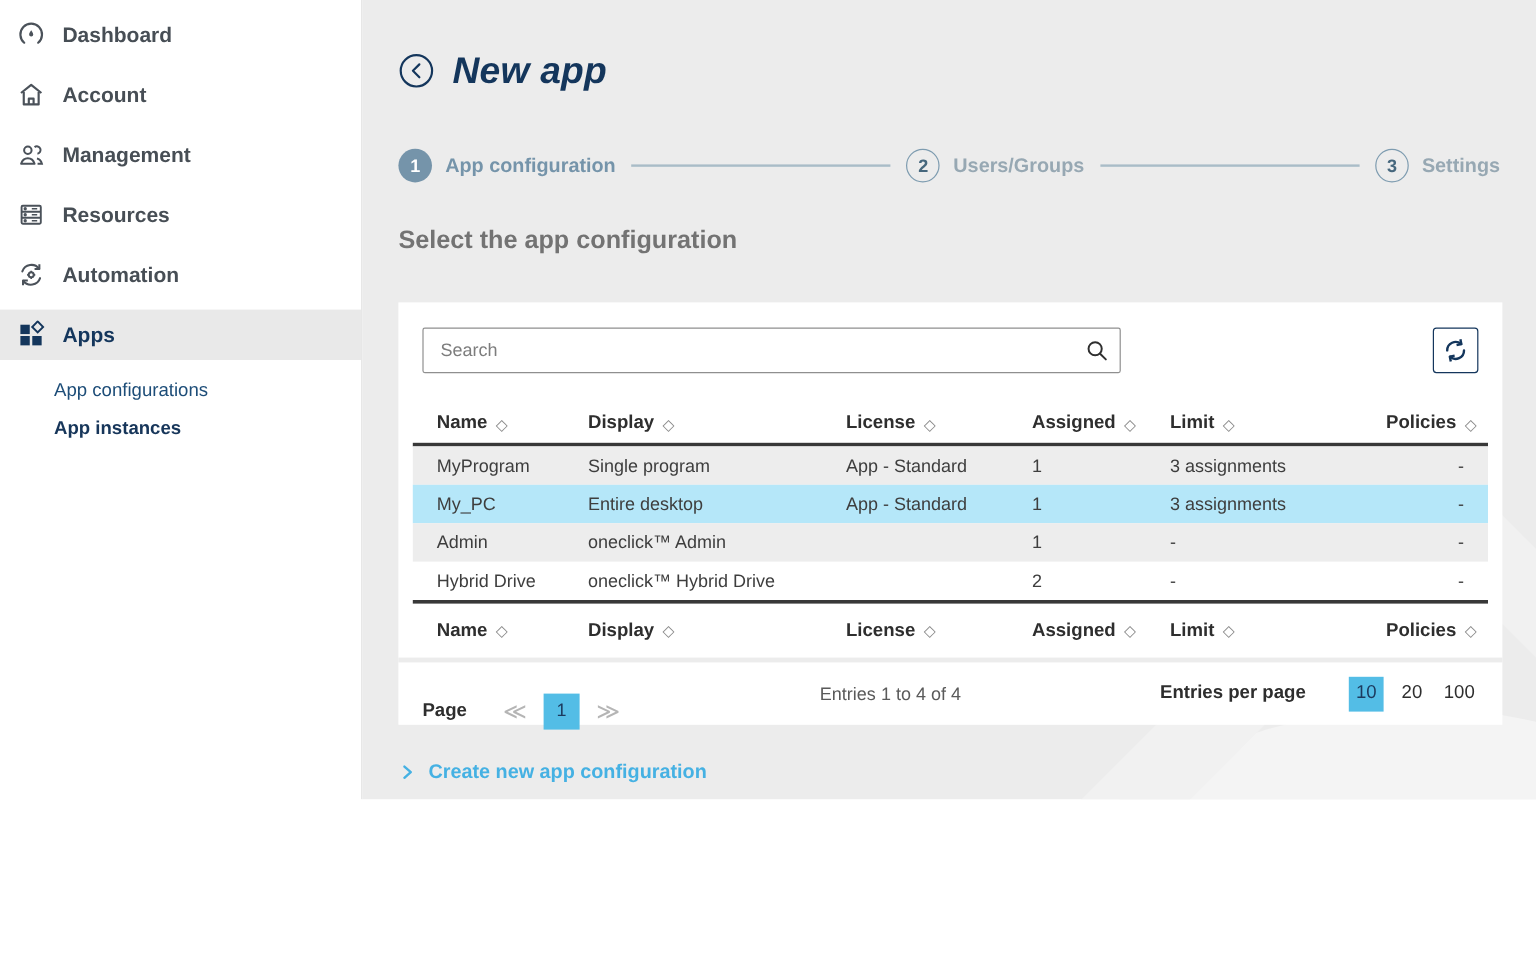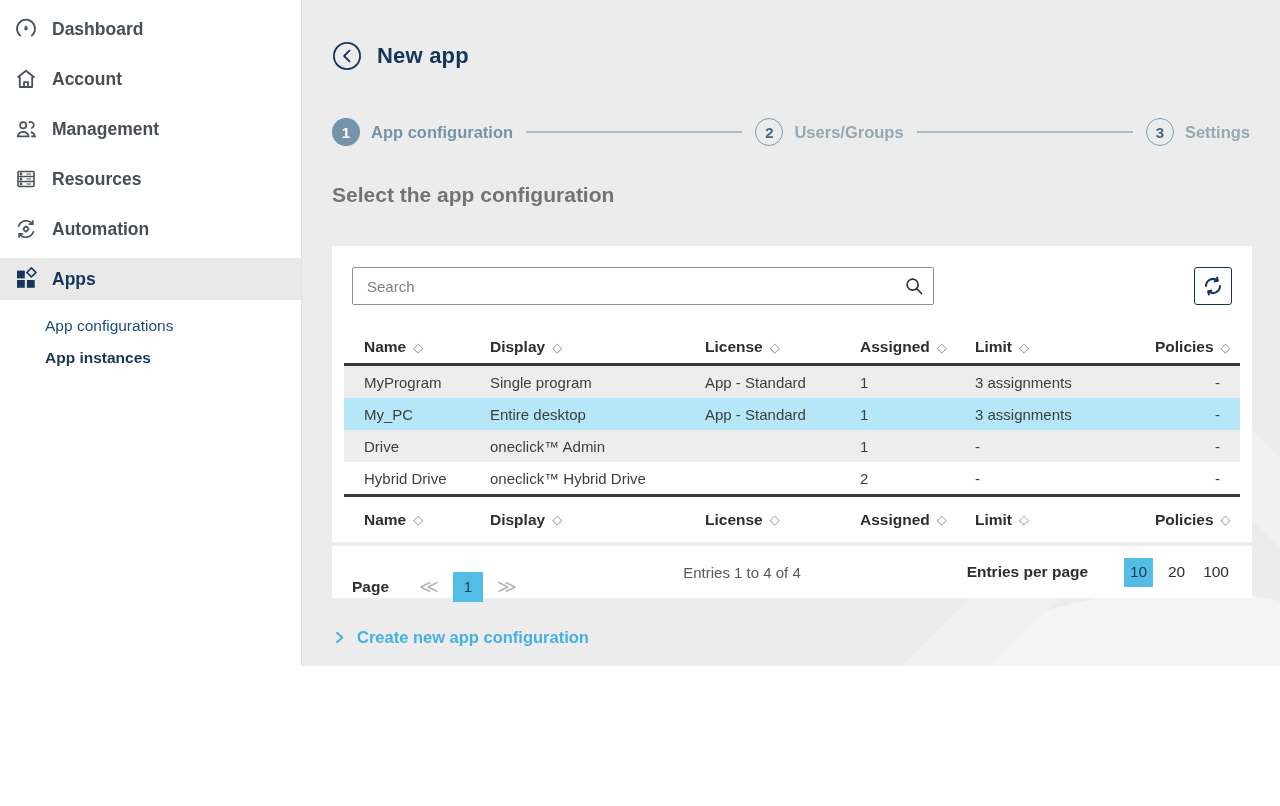--- a/index.html
+++ b/index.html
@@ -24,21 +24,21 @@
   .content { flex:1; background:var(--content-bg,#ececec); position:relative; overflow:hidden; }
   .deco-circle { position:absolute; width:880px; height:880px; border-radius:50%;
     background:#f4f4f4; right:-340px; top:590px; }
   .deco-diamond { position:absolute; width:640px; height:640px; border:64px solid #f1f1f1;
     transform:rotate(45deg); right:-235px; top:505px; }
   .page { position:relative; z-index:1; padding:0 30px; }
 
   .page-header { display:flex; align-items:center; gap:15px; padding-top:41px; }
   .back { width:30px; height:30px; color:var(--navy,#14365c); cursor:pointer; }
   .back svg { width:100%; height:100%; display:block; }
-  h1 { margin:0; font-size:22px; font-weight:700; color:var(--navy,#14365c); letter-spacing:.2px; }
+  h1 { margin:0; font-size:31px; font-weight:700; color:var(--navy,#14365c); letter-spacing:.2px;font-style:italic; }
 
   
   .stepper { display:flex; align-items:center; width:918px; margin-top:47px; }
   .step { display:flex; align-items:center; gap:11px; flex-shrink:0; }
   .step-circle { width:28px; height:28px; border-radius:50%; display:flex; align-items:center;
     justify-content:center; font-size:15px; font-weight:700; }
   .step.active .step-circle { background:var(--steel,#7594aa); color:#ffffff; }
   .step.upcoming .step-circle { border:1.6px solid #7e9cb0; color:#46677d; background:transparent; }
   .step-label { font-size:16.5px; }
   .step.active .step-label { color:var(--steel,#7594aa); font-weight:700; }
@@ -276,21 +276,21 @@
             </div>
             <div class="trow tgrid selected">
               <div class="td">My_PC</div>
               <div class="td">Entire desktop</div>
               <div class="td">App - Standard</div>
               <div class="td">1</div>
               <div class="td">3 assignments</div>
               <div class="td">-</div>
             </div>
             <div class="trow tgrid alt">
-              <div class="td">Drive</div>
+              <div class="td">Admin</div>
               <div class="td">oneclick™ Admin</div>
               <div class="td"></div>
               <div class="td">1</div>
               <div class="td">-</div>
               <div class="td">-</div>
             </div>
             <div class="trow tgrid">
               <div class="td">Hybrid Drive</div>
               <div class="td">oneclick™ Hybrid Drive</div>
               <div class="td"></div>

